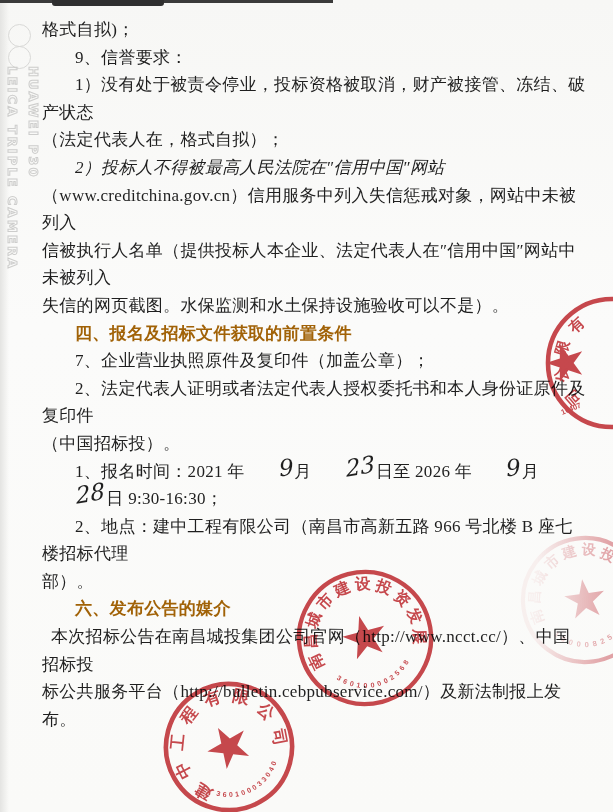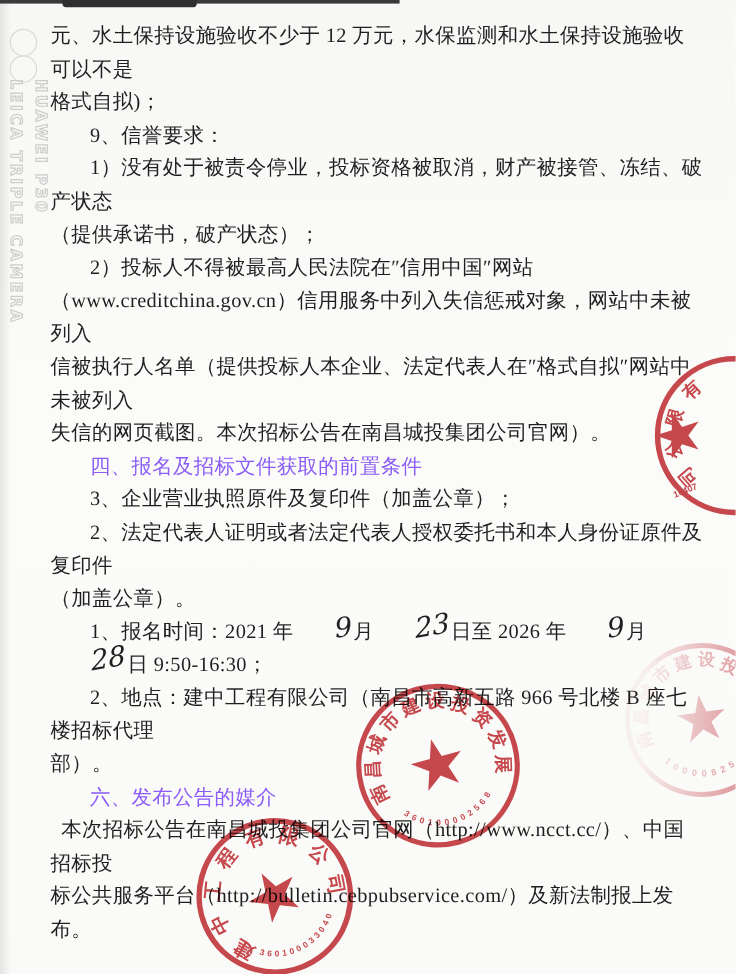--- a/index.html
+++ b/index.html
@@ -20,23 +20,23 @@
   .wm-text{position:absolute;transform-origin:0 0;transform:rotate(90deg);
     font-family:"DejaVu Sans","Liberation Sans",sans-serif;font-weight:700;
     font-size:13px;letter-spacing:2.2px;white-space:nowrap;
     color:rgba(255,255,255,0.05);
     -webkit-text-stroke:1px rgba(200,200,198,0.9);}
   
   .doc{position:absolute;left:42px;right:26px;top:16px;color:#1f1f1f;}
   .doc p{margin:0;font-size:17px;line-height:27.6px;letter-spacing:0.3px;}
   .ind{text-indent:33px;}
   .ind-sm{text-indent:9px;}
-  .h{font-weight:400;text-indent:33px;font-size:17.5px;color:#8b5cf6;
+  .h{font-weight:700;text-indent:33px;font-size:17.5px;color:#a16207;
      font-family:"Liberation Sans","DejaVu Sans",sans-serif;letter-spacing:0.6px;}
-  .spread{letter-spacing:6px;}
+  .spread{letter-spacing:6px;font-style:italic;}
   .hw{display:inline-block;font-family:"DejaVu Serif",serif;font-style:italic;
      font-weight:500;font-size:23px;line-height:0;letter-spacing:0;
      transform:rotate(-5deg);margin:0 1px;}
   .hw.b{transform:rotate(-10deg) skewX(-6deg);}
   
   .seal{position:absolute;color:#c5393f;mix-blend-mode:multiply;opacity:.92;}
   .seal text{font-family:"Liberation Sans","DejaVu Sans",sans-serif;font-weight:700;fill:currentColor;}
   .seal-faint{opacity:.5;color:#cc4c55;
     -webkit-mask-image:linear-gradient(100deg,rgba(0,0,0,.12) 25%,#000 62%);
     mask-image:linear-gradient(100deg,rgba(0,0,0,.12) 25%,#000 62%);}
@@ -47,35 +47,34 @@
 <div class="left-edge"></div>
 <div class="top-edge-a"></div>
 <div class="top-edge-b"></div>
 
 <div class="lens-circle" style="left:8px;top:24px;"></div>
 <div class="lens-circle" style="left:8px;top:46px;"></div>
 <div class="wm-text" style="left:41px;top:66px;">HUAWEI P30</div>
 <div class="wm-text" style="left:20px;top:66px;">LEICA TRIPLE CAMERA</div>
 
 <div class="doc">
-  <p class="cont">元、水土保持设施验收不少于 12 万元，水保监测和水土保持设施验收可以不是</p>
   <p class="cont">格式自拟)；</p>
   <p class="ind">9、信誉要求：</p>
   <p class="ind">1）没有处于被责令停业，投标资格被取消，财产被接管、冻结、破产状态</p>
-  <p class="cont">（提供承诺书，破产状态）；</p>
+  <p class="cont">（法定代表人在，格式自拟）；</p>
   <p class="ind spread">2）投标人不得被最高人民法院在″信用中国″网站</p>
   <p class="cont">（www.creditchina.gov.cn）信用服务中列入失信惩戒对象，网站中未被列入</p>
-  <p class="cont">信被执行人名单（提供投标人本企业、法定代表人在″格式自拟″网站中未被列入</p>
-  <p class="cont">失信的网页截图。本次招标公告在南昌城投集团公司官网）。</p>
+  <p class="cont">信被执行人名单（提供投标人本企业、法定代表人在″信用中国″网站中未被列入</p>
+  <p class="cont">失信的网页截图。水保监测和水土保持设施验收可以不是）。</p>
   <p class="h">四、报名及招标文件获取的前置条件</p>
-  <p class="ind">3、企业营业执照原件及复印件（加盖公章）；</p>
+  <p class="ind">7、企业营业执照原件及复印件（加盖公章）；</p>
   <p class="ind">2、法定代表人证明或者法定代表人授权委托书和本人身份证原件及复印件</p>
-  <p class="cont">（加盖公章）。</p>
+  <p class="cont">（中国招标投）。</p>
   <p class="ind">
-    <span>1、报名时间：2021 年</span><span class="hw">9</span><span>月</span><span class="hw b">23</span><span>日至 2026 年</span><span class="hw">9</span><span>月</span><span class="hw b">28</span><span>日 9:50-16:30；</span>
+    <span>1、报名时间：2021 年</span><span class="hw">9</span><span>月</span><span class="hw b">23</span><span>日至 2026 年</span><span class="hw">9</span><span>月</span><span class="hw b">28</span><span>日 9:30-16:30；</span>
   </p>
   <p class="ind">2、地点：建中工程有限公司（南昌市高新五路 966 号北楼 B 座七楼招标代理</p>
   <p class="cont">部）。</p>
   <p class="h">六、发布公告的媒介</p>
   <p class="ind-sm">本次招标公告在南昌城投集团公司官网（http://www.ncct.cc/）、中国招标投</p>
   <p class="cont">标公共服务平台（http://bulletin.cebpubservice.com/）及新法制报上发布。</p>
 
 </div>
 
 <svg class="seal" style="left:275px;top:548px;transform:rotate(-15deg);" width="180" height="180" viewBox="-90 -90 180 180">

